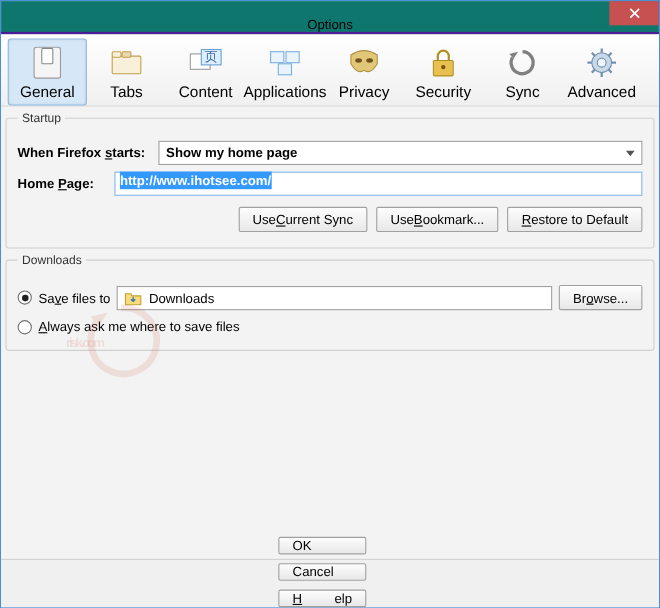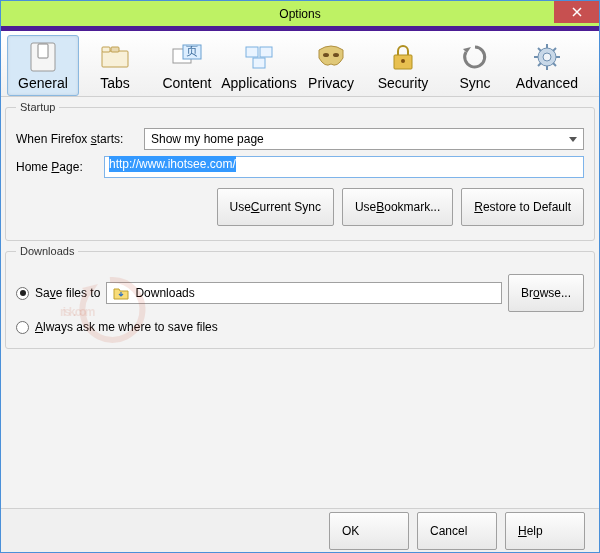--- a/index.html
+++ b/index.html
@@ -1,47 +1,47 @@
 <!DOCTYPE html>
 <html><head>
   <meta charset="utf-8">
   <style>
     * { box-sizing: border-box; margin: 0; padding: 0; font-family: "Segoe UI", Tahoma, sans-serif; font-size: 12px; }
     body { width: 600px; height: 553px; background: #fff; position: relative; overflow: hidden; }
     .window { width: 600px; height: 553px; border: 1px solid #4a90d9; display: flex; flex-direction: column; }
-    .titlebar { height: 30px; background: #bef264; display: flex; align-items: center; justify-content: center; position: relative; border-bottom: 5px solid #4c1d95; }
+    .titlebar { height: 30px; background: #0f766e; display: flex; align-items: flex-end; justify-content: center; position: relative; border-bottom: 2px solid #4c1d95; }
     .titlebar-title { font-size: 12px; color: #000; }
     .close-btn { position: absolute; right: 0; top: 0; width: 45px; height: 22px; background: #c75050; color: #fff; display: flex; align-items: center; justify-content: center; font-size: 11px; cursor: pointer; }
     .close-btn svg { width: 10px; height: 10px; }
     .toolbar { height: 66px; background: linear-gradient(#fff, #f0f0f0); border-bottom: 1px solid #d0d0d0; display: flex; padding: 4px 6px 0 6px; gap: 0; }
     .toolbar-item { width: 72px; display: flex; flex-direction: column; align-items: center; justify-content: center; padding: 4px 2px; cursor: pointer; border-radius: 3px; }
     .toolbar-item.selected { background: #d6e8f7; border: 1px solid #8ab8e0; box-shadow: inset 0 0 3px rgba(0,0,0,0.1); }
     .toolbar-item .icon-box { width: 32px; height: 32px; display: flex; align-items: center; justify-content: center; margin-bottom: 2px; }
     .toolbar-item .label { font-size: 14px; color: #000; }
     .content { flex: 1; padding: 10px 4px; background: #f3f3f3; }
     .fieldset { border: 1px solid #d0d0d0; border-radius: 3px; padding: 0 10px 14px 10px; margin-bottom: 10px; background: #f3f3f3; }
     .fieldset-legend { background: #f3f3f3; padding: 0 4px; font-size: 11px; color: #333; position: relative; top: -8px; display: inline-block; }
-    .row { display: flex; align-items: center; margin-top: 6px; gap: 8px; }
+    .row { display: flex; align-items: center; margin-top: 6px; gap: 8px; font-weight: bold; }
     .row-label { min-width: 120px; font-size: 12px; }
     .underline-char { text-decoration: underline; }
     .select-box { flex: 1; height: 22px; border: 1px solid #a0a0a0; background: #fff; padding: 0 20px 0 6px; font-size: 12px; position: relative; display: flex; align-items: center; cursor: pointer; }
     .select-box::after { content: ""; position: absolute; right: 6px; top: 8px; border-left: 4px solid transparent; border-right: 4px solid transparent; border-top: 5px solid #555; }
     .text-input { flex: 1; height: 22px; border: 1px solid #7eb4ea; background: #fff; padding: 0 4px; font-size: 12px; }
     .text-input .selected-text { background: #3399ff; color: #fff; padding: 1px 0; }
     .btn-row { display: flex; justify-content: flex-end; gap: 8px; margin-top: 10px; }
-    .btn { height: 38px; padding: 0 12px; background: linear-gradient(#fdfdfd, #e8e8e8); border: 1px solid #a0a0a0; border-radius: 2px; font-size: 12px; cursor: pointer; display: flex; align-items: center; justify-content: flex-start; min-width: 90px; }
+    .btn { height: 23px; padding: 0 12px; background: linear-gradient(#fdfdfd, #e8e8e8); border: 1px solid #a0a0a0; border-radius: 2px; font-size: 12px; cursor: pointer; display: flex; align-items: center; justify-content: space-between; min-width: 90px; }
     .radio-row { display: flex; align-items: center; gap: 6px; margin-top: 8px; }
     .radio { width: 13px; height: 13px; border: 1px solid #707070; border-radius: 50%; background: #fff; display: flex; align-items: center; justify-content: center; cursor: pointer; }
     .radio.checked::after { content: ""; width: 6px; height: 6px; background: #212121; border-radius: 50%; }
     .path-box { flex: 1; height: 22px; border: 1px solid #a0a0a0; background: #fff; display: flex; align-items: center; padding: 0 6px; gap: 6px; }
     .folder-icon { width: 16px; height: 14px; }
     .watermark { position: absolute; top: 234px; left: 60px; font-size: 90px; font-weight: 700; color: rgba(200, 70, 40, 0.12); letter-spacing: -2px; pointer-events: none; font-family: Arial, sans-serif; text-align: center; }
     .watermark .dot { color: rgba(200, 70, 40, 0.12); }
     .watermark-swirl { position: absolute; top: 270px; left: 70px; width: 80px; height: 80px; opacity: 0.12; pointer-events: none; }
-    .footer { height: 44px; border-top: 1px solid #d0d0d0; background: #f0f0f0; display: flex; justify-content: flex-end; align-items: center; padding-right: 14px; gap: 8px; }
+    .footer { height: 44px; border-top: 1px solid #d0d0d0; background: #f0f0f0; display: flex; justify-content: flex-end; align-items: center; padding-right: 14px; gap: 8px; flex-direction: column; }
     .footer .btn { min-width: 80px; }
   </style>
 </head>
 <body>
 
 <div class="window">
   <div class="titlebar">
     <span class="titlebar-title">Options</span>
     <div class="close-btn">
       <svg viewBox="0 0 10 10">

